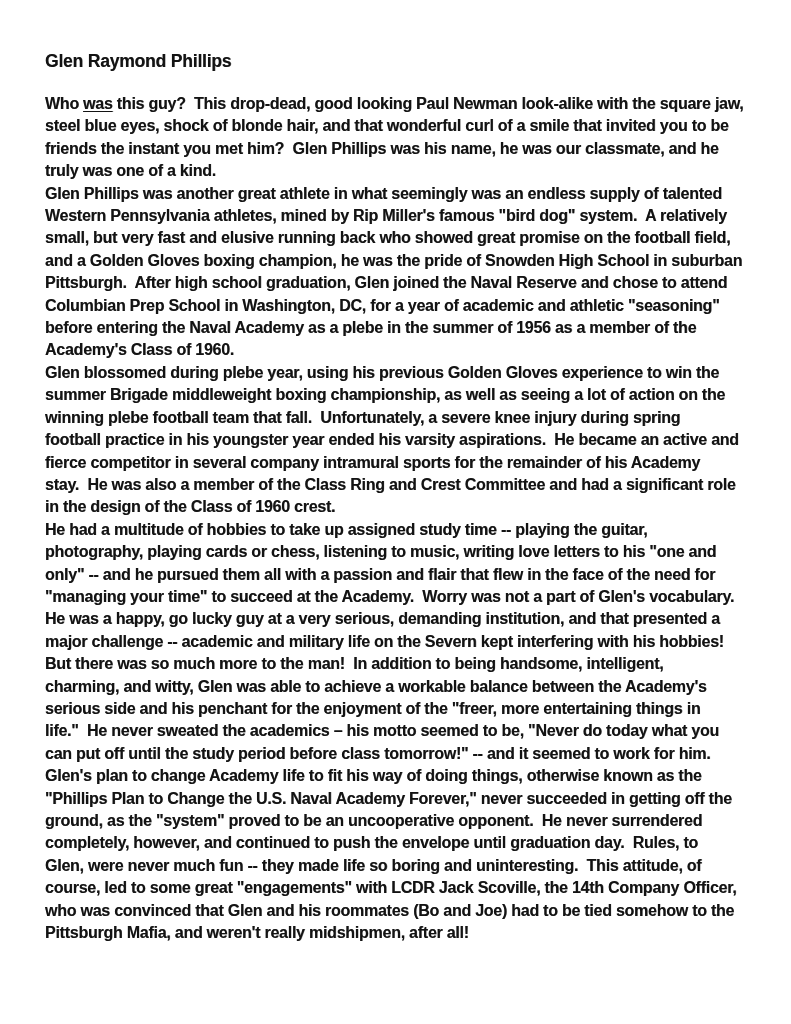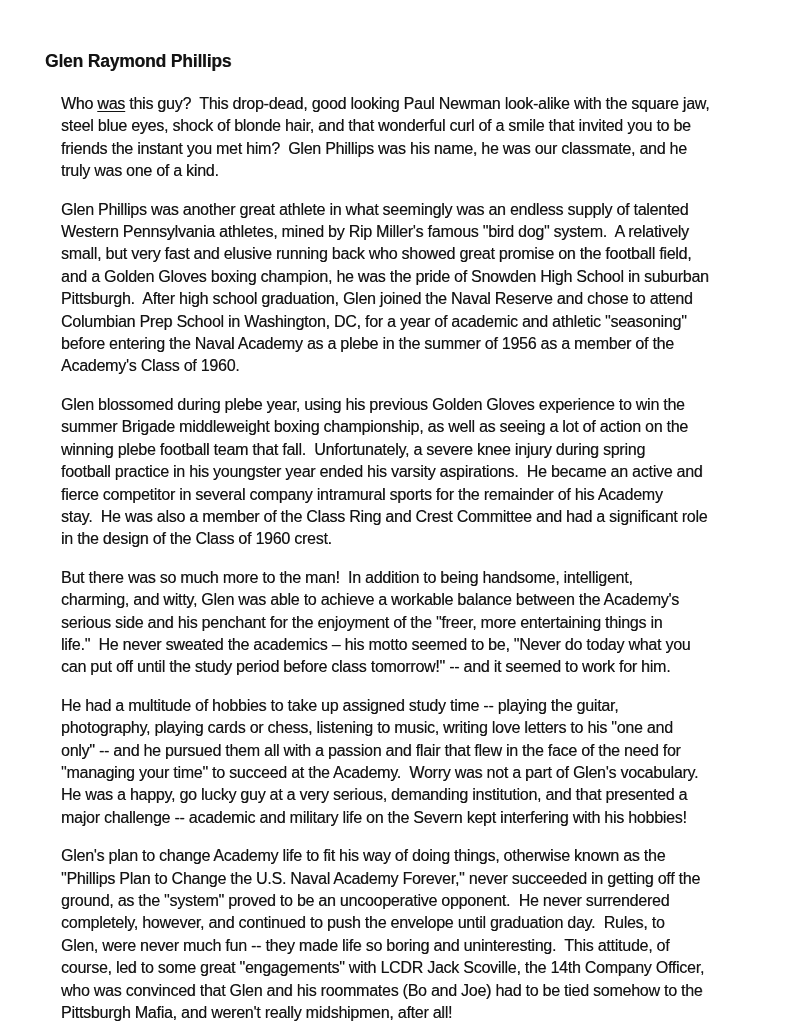--- a/index.html
+++ b/index.html
@@ -22,25 +22,25 @@
     font-weight: bold;
     font-size: 17.5px;
     line-height: 22px;
     letter-spacing: -0.2px;
     margin: 0 0 21px 0;
     white-space: pre;
     text-shadow: 0.3px 0 0 rgba(0,0,0,0.55);
   }
   .para {
     font-family: "Liberation Sans", sans-serif;
-    font-weight: normal;
+    font-weight: bold;
     font-size: 16px;
     line-height: 22.4px;
     letter-spacing: -0.25px;
-    margin: 16px;
+    margin: 0;
     white-space: pre;
     text-shadow: 0.3px 0 0 rgba(0,0,0,0.5);
   }
   .u {
     text-decoration: underline;
     text-underline-offset: 2px;
   }
 </style>
 </head>
 <body>
@@ -64,32 +64,32 @@
 Academy's Class of 1960.</div>
 
   <div class="para">Glen blossomed during plebe year, using his previous Golden Gloves experience to win the
 summer Brigade middleweight boxing championship, as well as seeing a lot of action on the
 winning plebe football team that fall.  Unfortunately, a severe knee injury during spring
 football practice in his youngster year ended his varsity aspirations.  He became an active and
 fierce competitor in several company intramural sports for the remainder of his Academy
 stay.  He was also a member of the Class Ring and Crest Committee and had a significant role
 in the design of the Class of 1960 crest.</div>
 
-  <div class="para">But there was so much more to the man!  In addition to being handsome, intelligent,
-charming, and witty, Glen was able to achieve a workable balance between the Academy's
-serious side and his penchant for the enjoyment of the "freer, more entertaining things in
-life."  He never sweated the academics – his motto seemed to be, "Never do today what you
-can put off until the study period before class tomorrow!" -- and it seemed to work for him.</div>
-
   <div class="para">He had a multitude of hobbies to take up assigned study time -- playing the guitar,
 photography, playing cards or chess, listening to music, writing love letters to his "one and
 only" -- and he pursued them all with a passion and flair that flew in the face of the need for
 "managing your time" to succeed at the Academy.  Worry was not a part of Glen's vocabulary.
 He was a happy, go lucky guy at a very serious, demanding institution, and that presented a
 major challenge -- academic and military life on the Severn kept interfering with his hobbies!</div>
+
+  <div class="para">But there was so much more to the man!  In addition to being handsome, intelligent,
+charming, and witty, Glen was able to achieve a workable balance between the Academy's
+serious side and his penchant for the enjoyment of the "freer, more entertaining things in
+life."  He never sweated the academics – his motto seemed to be, "Never do today what you
+can put off until the study period before class tomorrow!" -- and it seemed to work for him.</div>
 
   <div class="para">Glen's plan to change Academy life to fit his way of doing things, otherwise known as the
 "Phillips Plan to Change the U.S. Naval Academy Forever," never succeeded in getting off the
 ground, as the "system" proved to be an uncooperative opponent.  He never surrendered
 completely, however, and continued to push the envelope until graduation day.  Rules, to
 Glen, were never much fun -- they made life so boring and uninteresting.  This attitude, of
 course, led to some great "engagements" with LCDR Jack Scoville, the 14th Company Officer,
 who was convinced that Glen and his roommates (Bo and Joe) had to be tied somehow to the
 Pittsburgh Mafia, and weren't really midshipmen, after all!</div>
 

